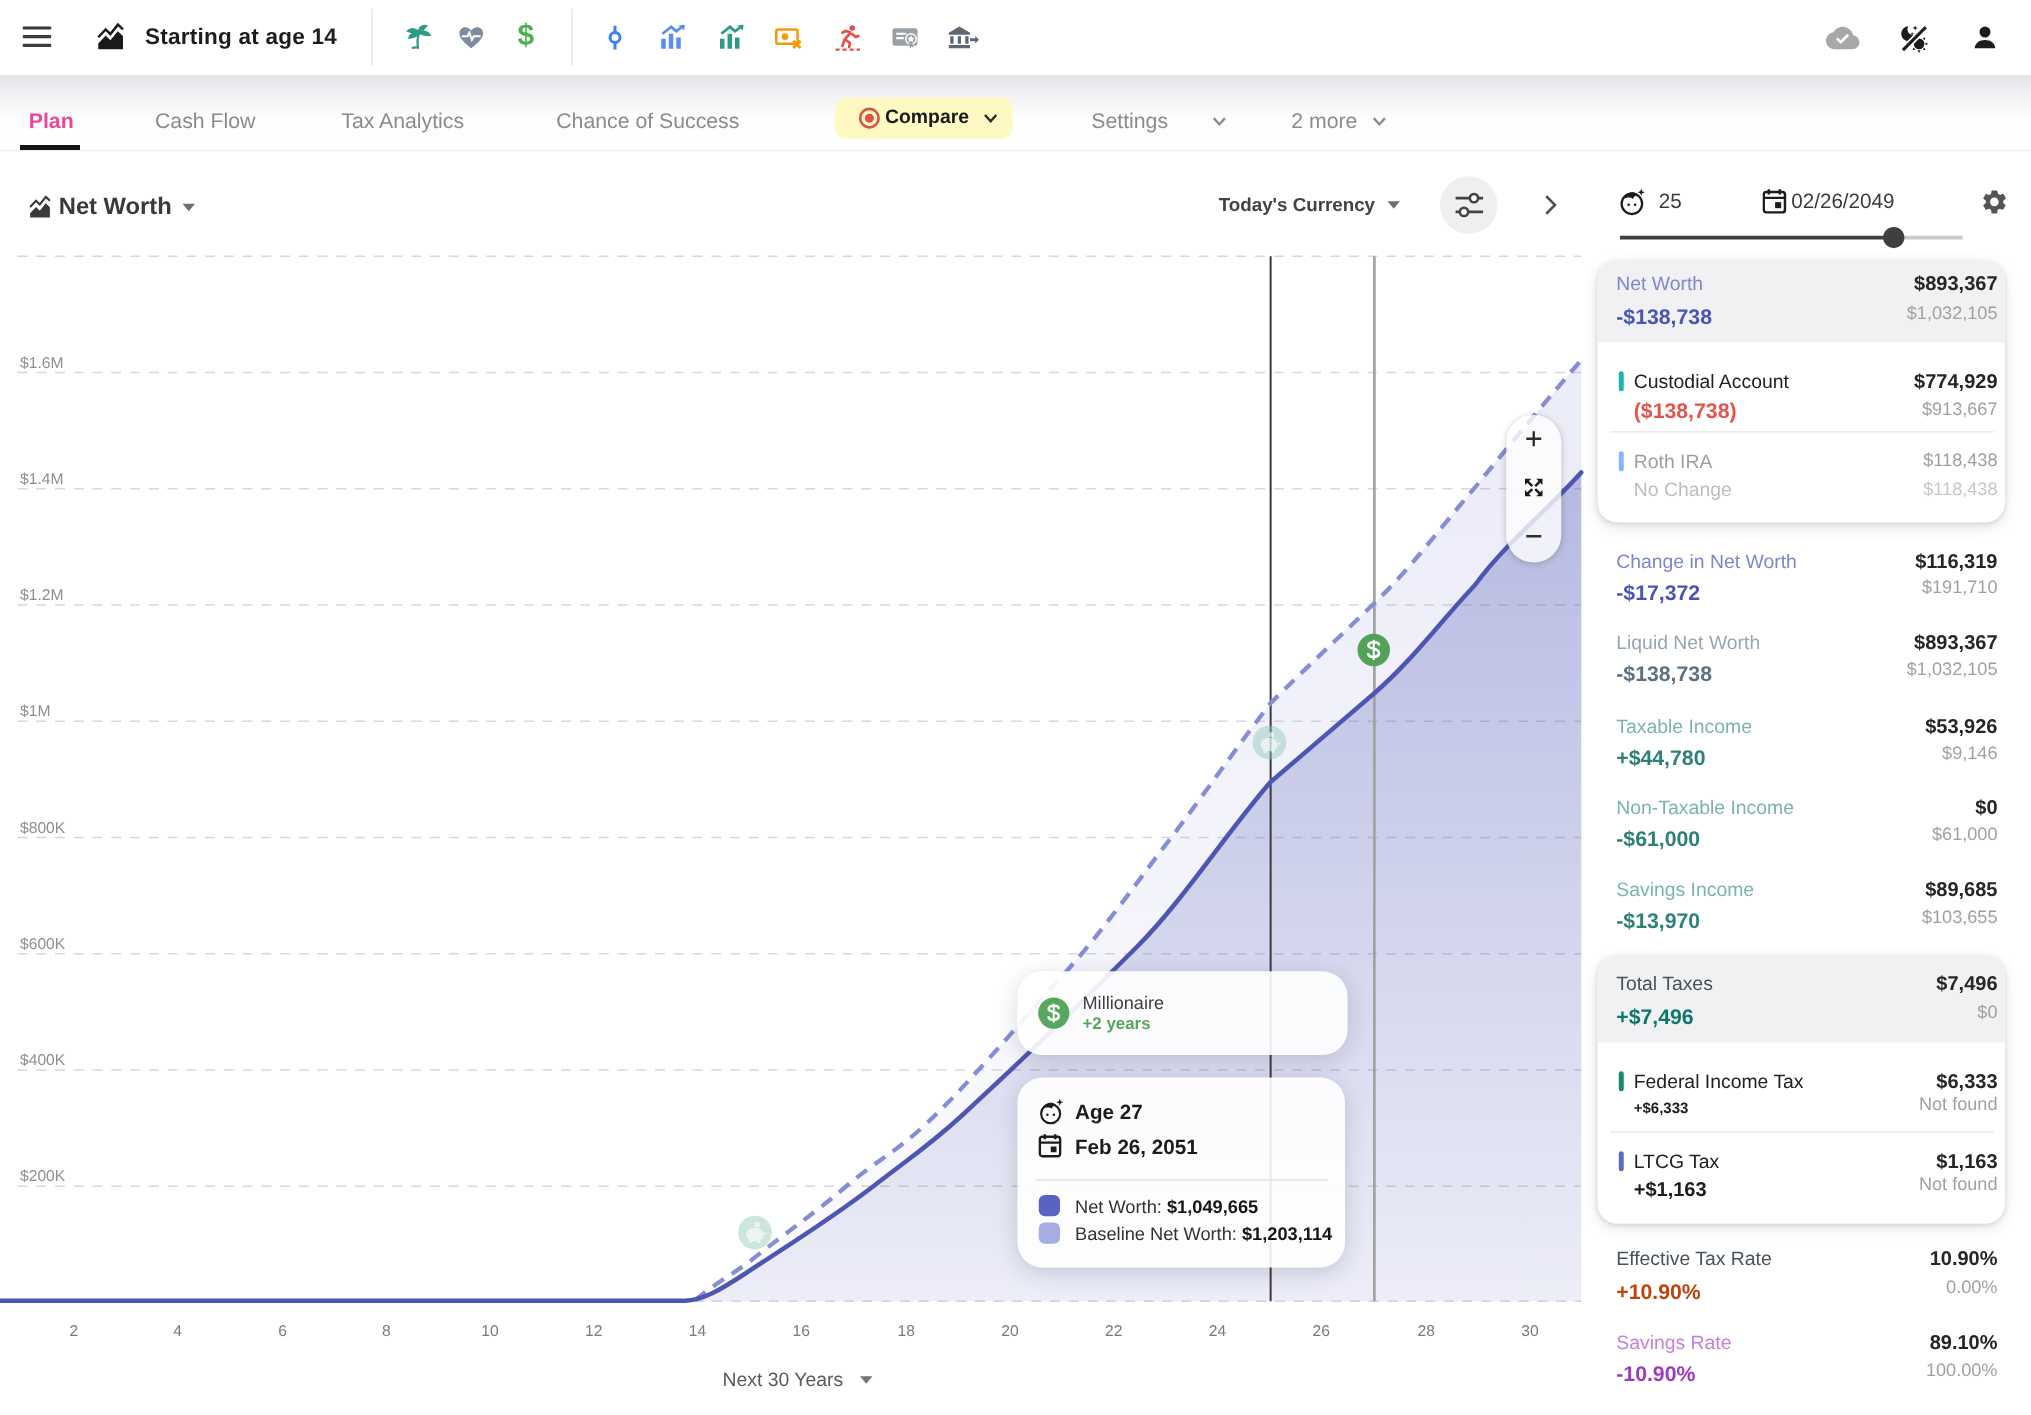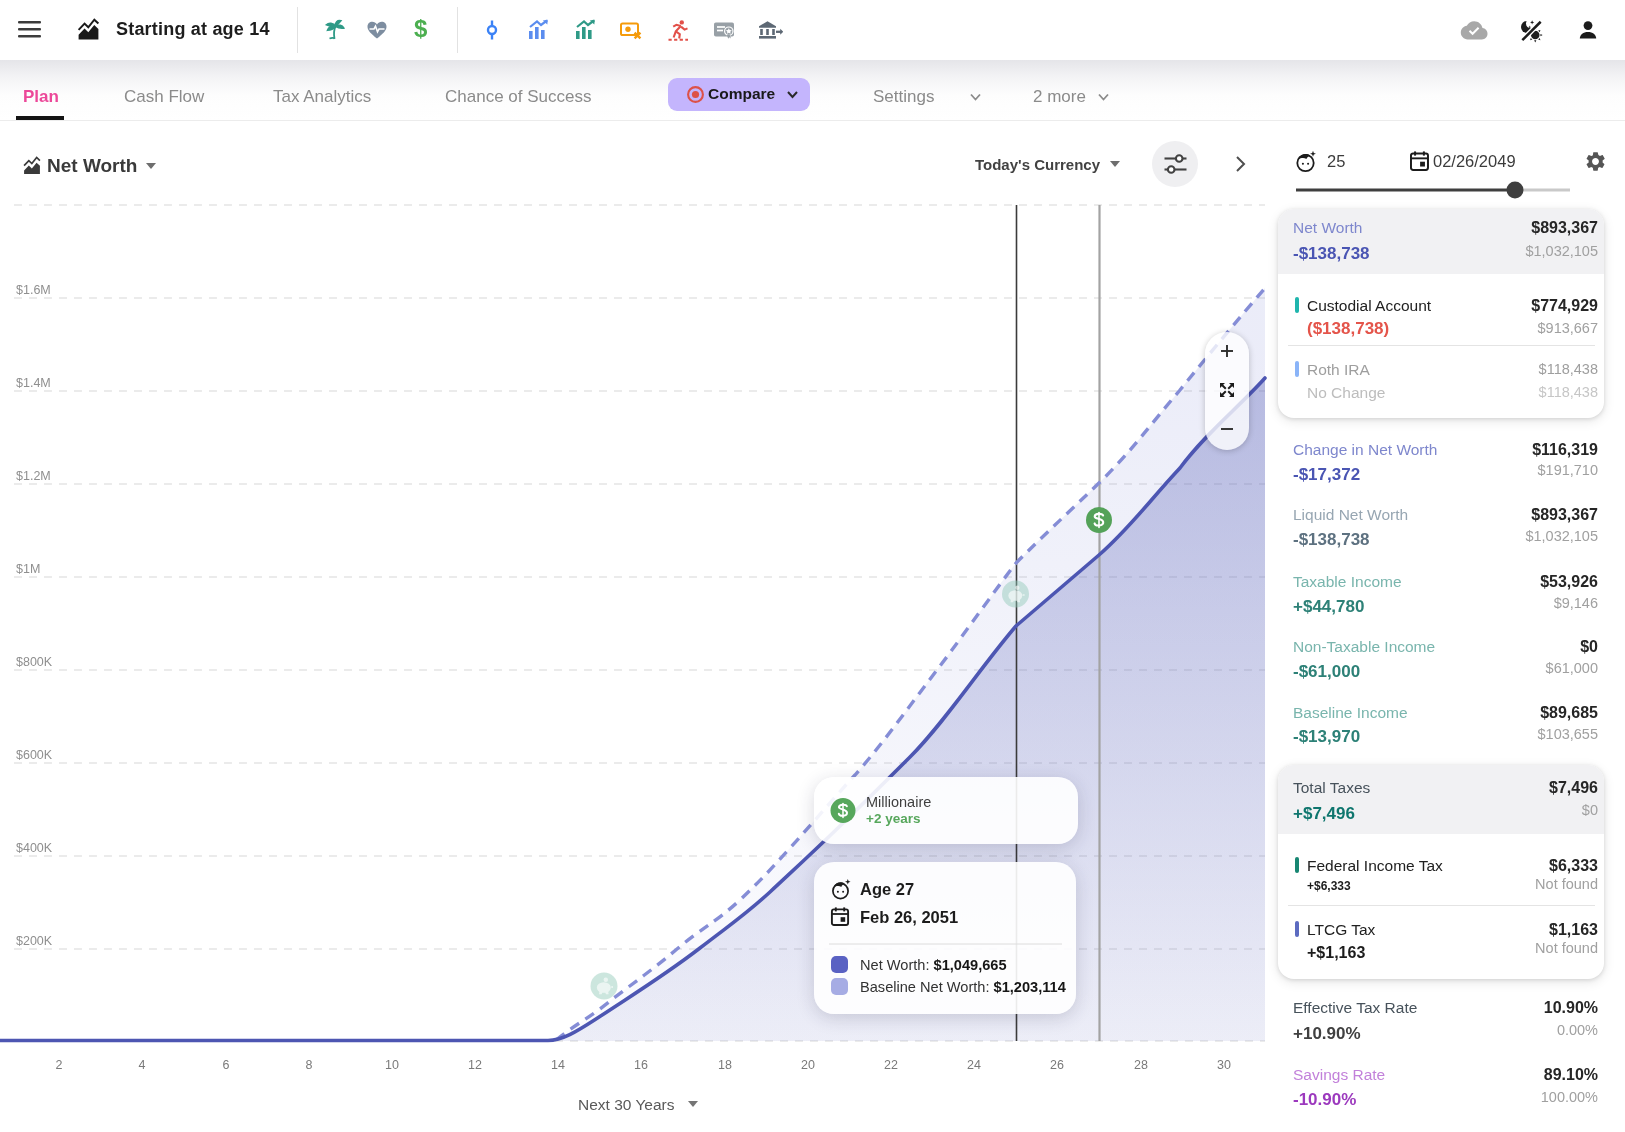--- a/index.html
+++ b/index.html
@@ -8,21 +8,21 @@
 .abs{position:absolute}
 .toolbar{position:absolute;left:0;top:0;width:1625px;height:60px;background:#fff}
 .sep{position:absolute;top:7px;width:1px;height:46px;background:#e2e2e2}
 .title{position:absolute;left:116px;top:19px;font-size:18px;font-weight:700;color:#1d1d1d;letter-spacing:.2px}
 .tabrow{position:absolute;left:0;top:60px;width:1625px;height:61px;
 background:linear-gradient(180deg,#e5e5e9 0%,#f3f3f5 28%,#fdfdfd 58%,#fff 100%);
 border-bottom:1px solid #ececec}
 .tab{position:absolute;top:87px;font-size:17px;color:#8b8b8b;white-space:nowrap}
 .tab.active{color:#ec4899;font-weight:700}
 .tabline{position:absolute;left:16px;top:116px;width:48px;height:4px;background:#141414}
-.cmp{position:absolute;left:668px;top:78px;width:142px;height:33px;background:#c4b5fd;border-radius:9px}
+.cmp{position:absolute;left:668px;top:78px;width:142px;height:33px;background:#fef9c3;border-radius:9px}
 .cmp .txt{position:absolute;left:40px;top:7px;font-size:15.5px;font-weight:700;color:#191919}
 .nw-label{position:absolute;left:47px;top:155px;font-size:19px;font-weight:700;color:#3a3a3a}
 .tcur{position:absolute;left:975px;top:156px;font-size:15px;font-weight:700;color:#424242}
 .tunebtn{position:absolute;left:1152px;top:141px;width:46px;height:46px;border-radius:50%;background:#efeff1}
 .caret{display:inline-block;width:0;height:0;border-left:5.5px solid transparent;border-right:5.5px solid transparent;border-top:6px solid #6e6e6e}
 .hdtxt{position:absolute;font-size:16.5px;color:#3c3c3c}
 .card{position:absolute;left:1278px;width:326px;background:#fff;border-radius:16px;
 box-shadow:0 1px 4px rgba(0,0,0,.12),0 3px 12px rgba(0,0,0,.10)}
 .cardhead{position:absolute;left:0;top:0;width:326px;background:#f1f1f3;border-radius:16px 16px 0 0}
 .pl{position:absolute;left:1293px;font-size:15.5px;white-space:nowrap}
@@ -408,21 +408,21 @@
 <div class="pl" style="top:573px;color:#79b5ad">Taxable Income</div>
 <div class="pb" style="top:597px;color:#2d8177">+$44,780</div>
 <div class="pr1" style="top:573px">$53,926</div>
 <div class="pr2" style="top:595px">$9,146</div>
 
 <div class="pl" style="top:638px;color:#79b5ad">Non-Taxable Income</div>
 <div class="pb" style="top:662px;color:#2d8177">-$61,000</div>
 <div class="pr1" style="top:638px">$0</div>
 <div class="pr2" style="top:660px">$61,000</div>
 
-<div class="pl" style="top:704px;color:#79b5ad">Baseline Income</div>
+<div class="pl" style="top:704px;color:#79b5ad">Savings Income</div>
 <div class="pb" style="top:727px;color:#2d8177">-$13,970</div>
 <div class="pr1" style="top:704px">$89,685</div>
 <div class="pr2" style="top:726px">$103,655</div>
 
 <div class="card" style="top:765px;height:214px">
     <div class="cardhead" style="height:69px"></div>
   </div>
 <div class="pl" style="top:779px;color:#47525b">Total Taxes</div>
 <div class="pb" style="top:804px;color:#0f766e">+$7,496</div>
 <div class="pr1" style="top:779px">$7,496</div>
@@ -433,21 +433,21 @@
 <div class="pr1" style="top:857px">$6,333</div>
 <div class="pr2" style="top:876px">Not found</div>
 <div class="divline" style="top:905px"></div>
 <div class="bar" style="top:921px;background:#5c6bc0"></div>
 <div class="rowtxt" style="top:921px">LTCG Tax</div>
 <div class="pb" style="top:944px;color:#1c1c1c;left:1307px;font-size:16px">+$1,163</div>
 <div class="pr1" style="top:921px">$1,163</div>
 <div class="pr2" style="top:940px">Not found</div>
 
 <div class="pl" style="top:999px;color:#47525b">Effective Tax Rate</div>
-<div class="pb" style="top:1024px;color:#404040">+10.90%</div>
+<div class="pb" style="top:1024px;color:#c2410c">+10.90%</div>
 <div class="pr1" style="top:999px">10.90%</div>
 <div class="pr2" style="top:1022px">0.00%</div>
 
 <div class="pl" style="top:1066px;color:#c281da">Savings Rate</div>
 <div class="pb" style="top:1090px;color:#9c39be">-10.90%</div>
 <div class="pr1" style="top:1066px">89.10%</div>
 <div class="pr2" style="top:1089px">100.00%</div>
 
 <svg class="abs" style="left:686px;top:85px" width="19" height="19" viewBox="0 0 19 19">
 <circle cx="9.5" cy="9.5" r="7.4" fill="none" stroke="#dd5147" stroke-width="2.1"></circle>

